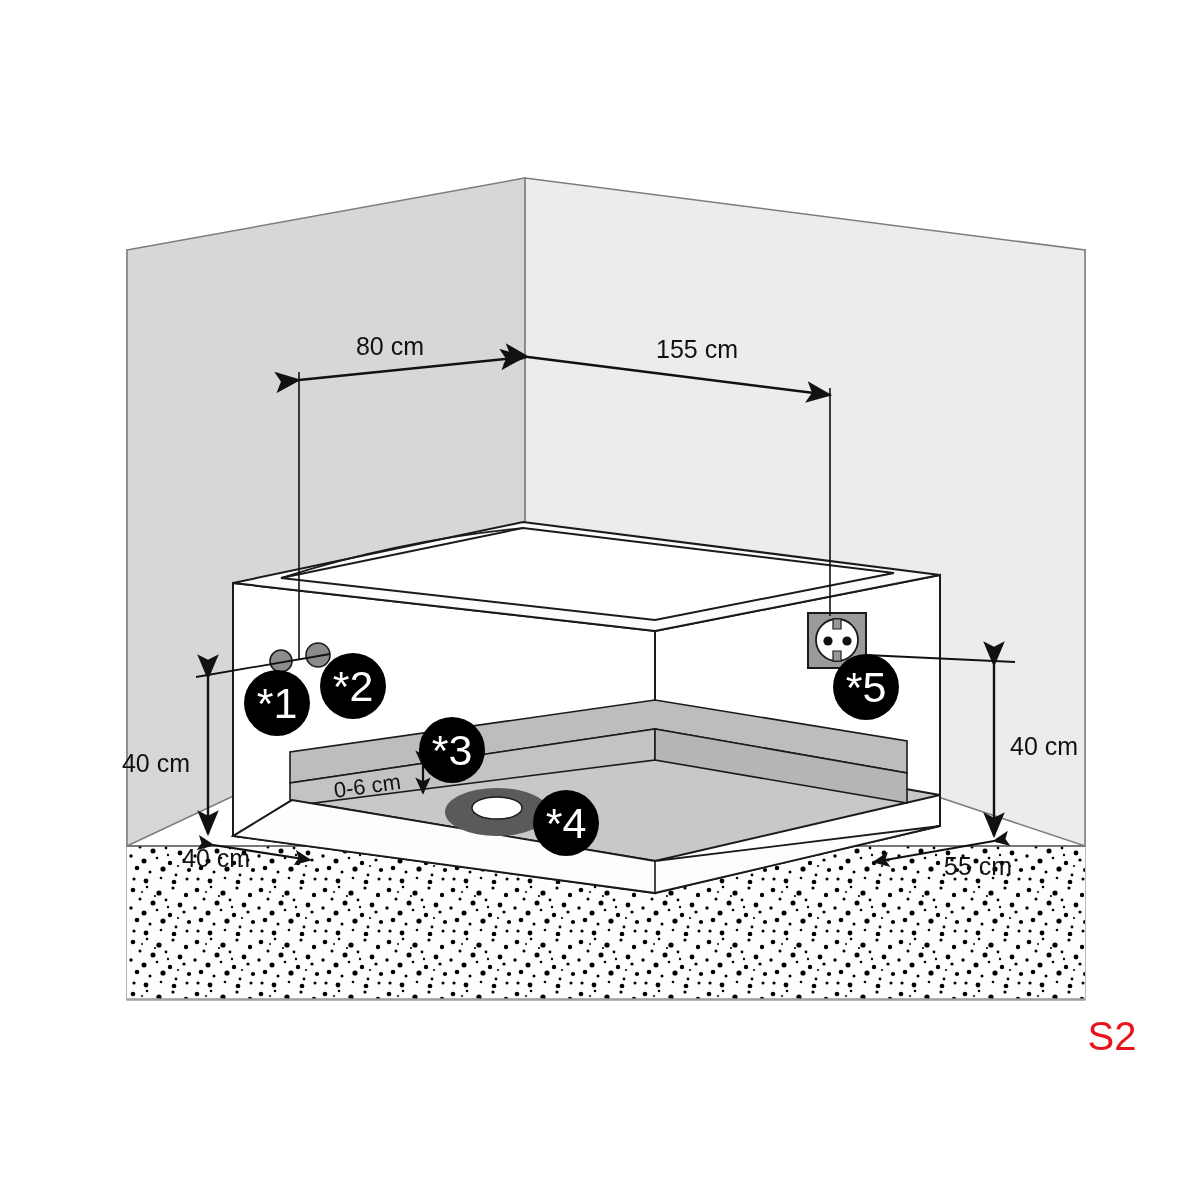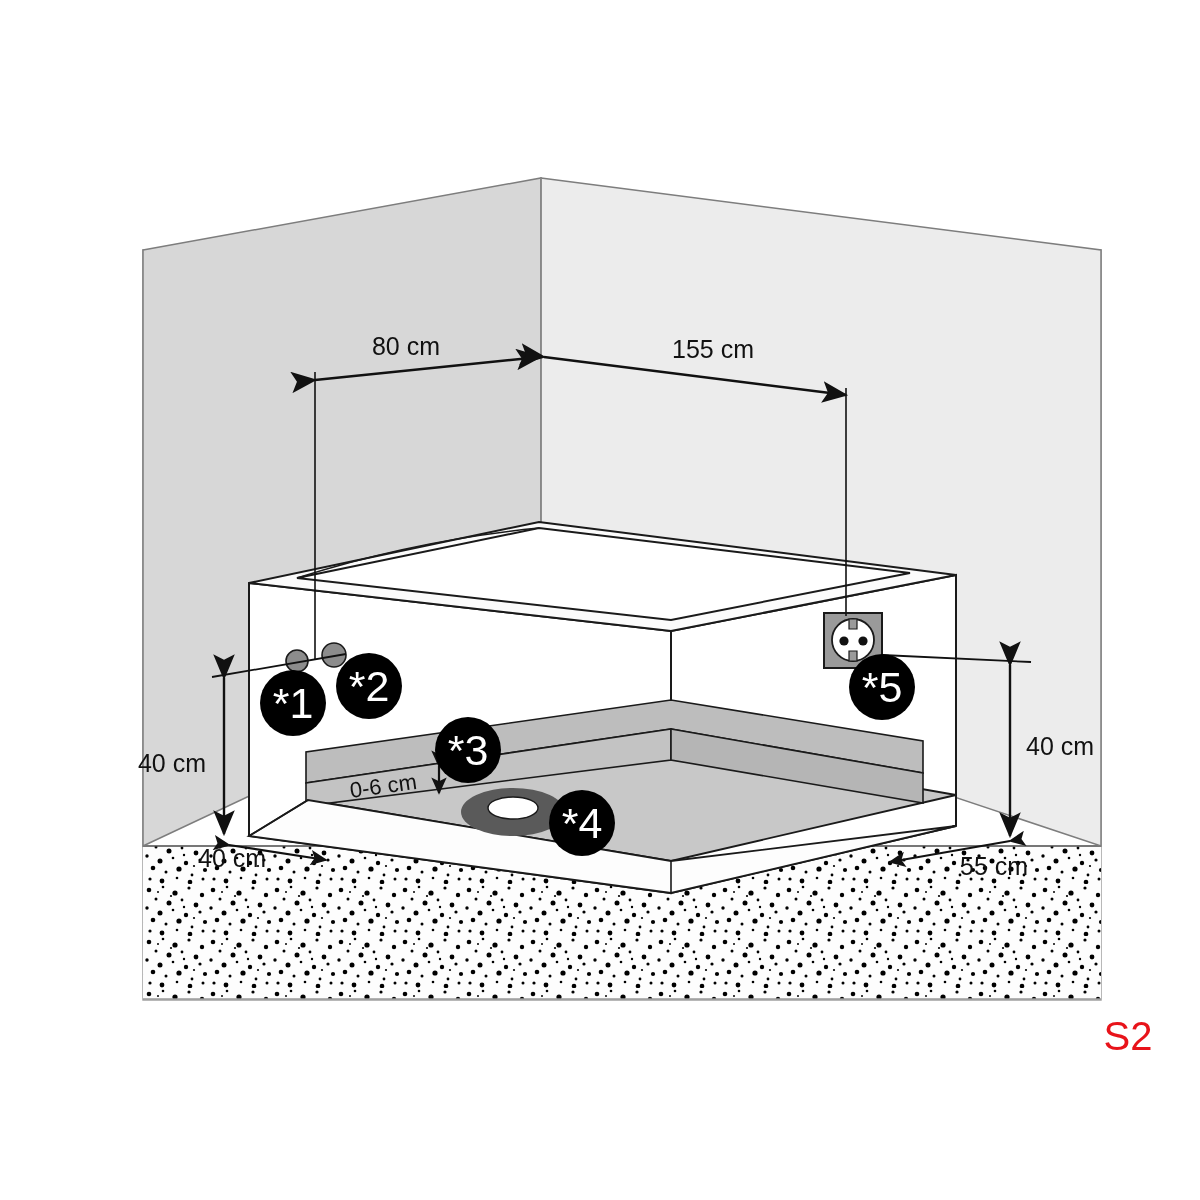--- a/index.html
+++ b/index.html
@@ -10,21 +10,20 @@
   body {
     width: 1200px;
     height: 1200px;
     font-family: "Liberation Sans", sans-serif;
     overflow: hidden;
   }
   #stage {
     position: relative;
     width: 1176px;
     height: 1200px;
-    margin-left: 16px;
   }
   svg.drawing {
     position: absolute;
     top: 0;
     left: 0;
     width: 1200px;
     height: 1200px;
     display: block;
   }
   .dim-text {

